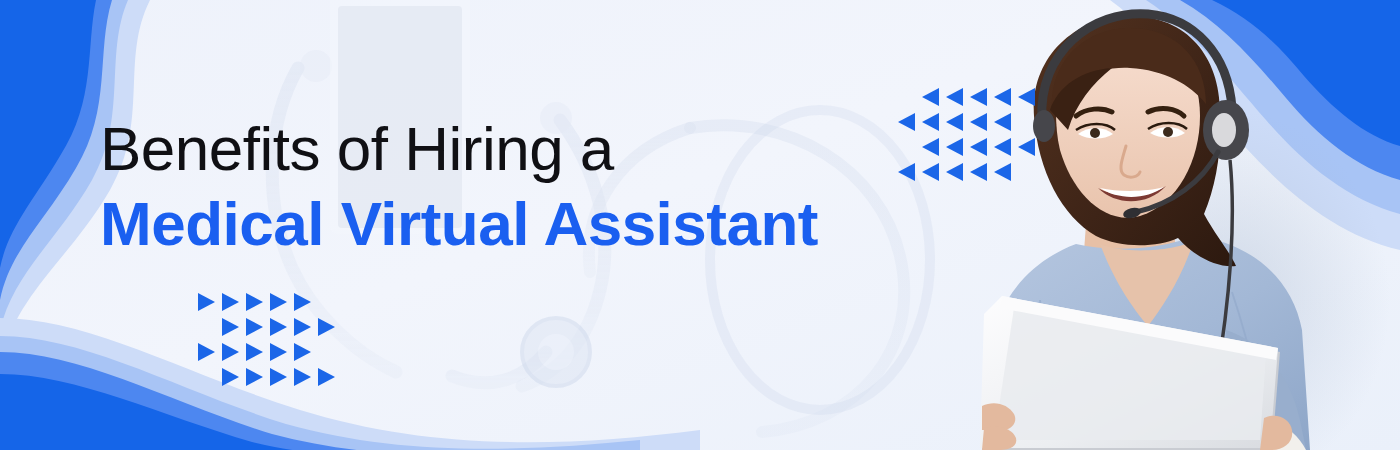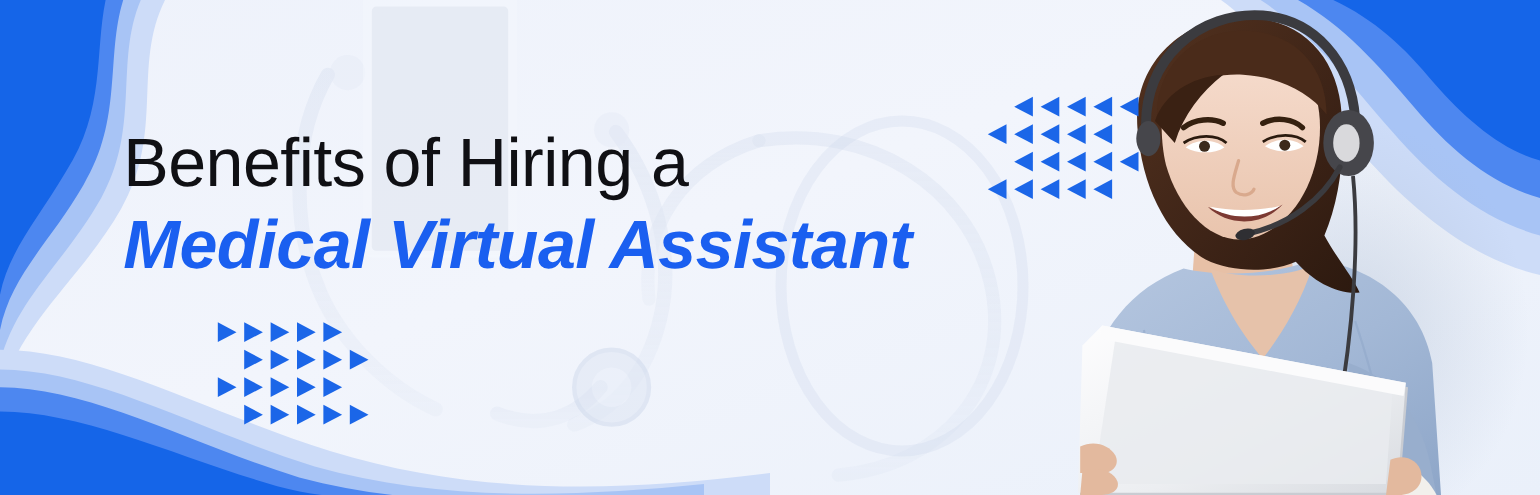--- a/index.html
+++ b/index.html
@@ -28,35 +28,33 @@
     inset: 0;
     background: linear-gradient(160deg, #eef2fb 0%, #f2f5fc 45%, #eaf0fa 100%);
   }
 
   
   #headline {
     position: absolute;
     left: 100px;
     top: 112px;
     z-index: 40;
-    margin-left: 12px;
   }
   #headline-line1 {
     font-size: 62px;
     line-height: 74px;
     font-weight: 400;
     color: #101014;
     letter-spacing: -0.5px;
     white-space: nowrap;
   }
   #headline-line2 {
     font-size: 62px;
     line-height: 76px;
     font-weight: 700;
-    font-style: italic;
     color: #1a5ff0;
     letter-spacing: -0.5px;
     white-space: nowrap;
   }
 
   
   .tri-cluster { position: absolute; z-index: 35; }
   .tri-row { display: block; height: 25px; white-space: nowrap; }
   .tri {
     display: inline-block;

